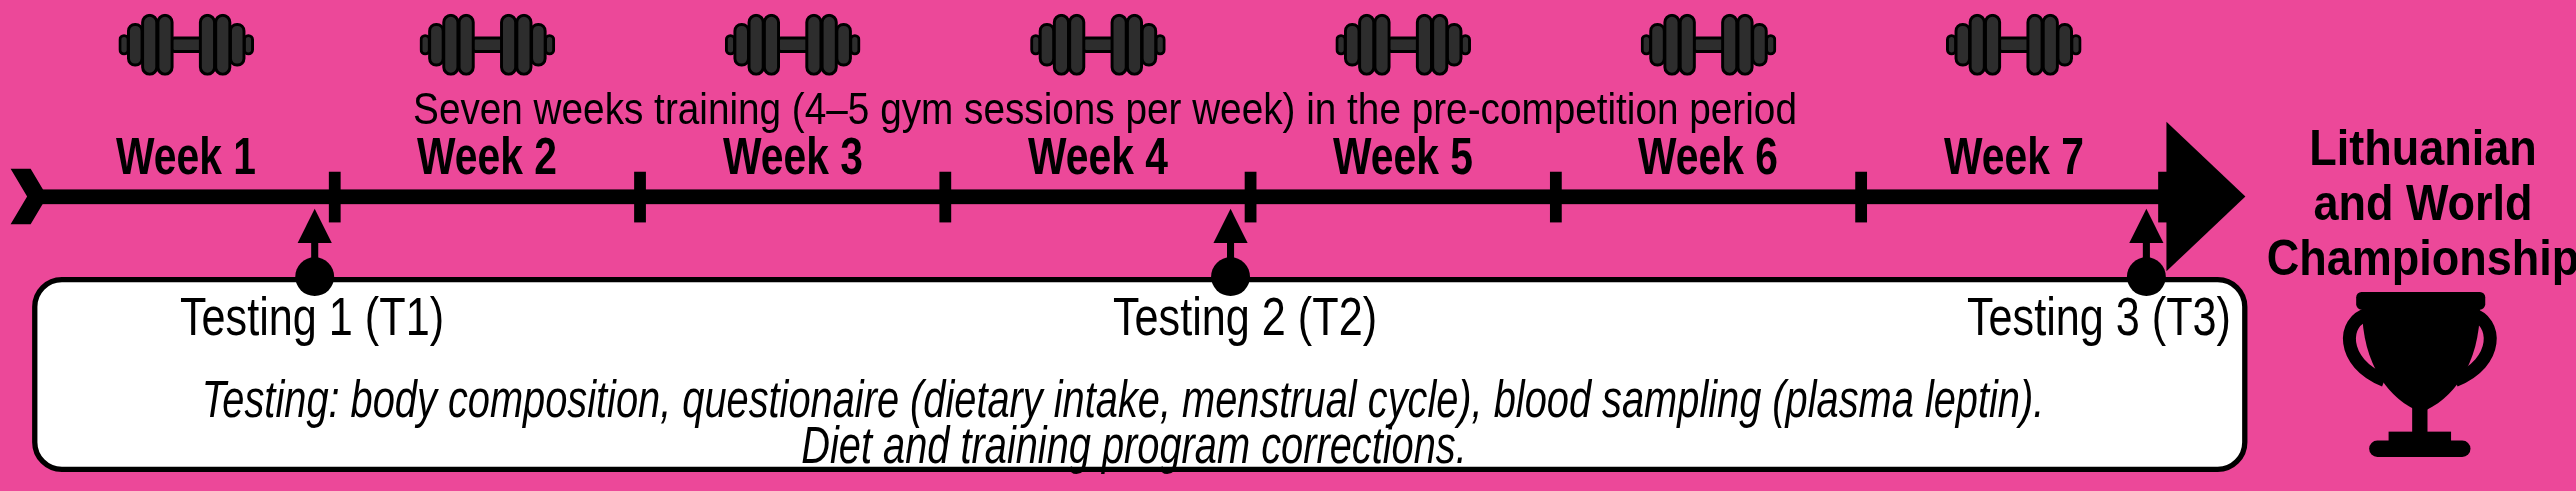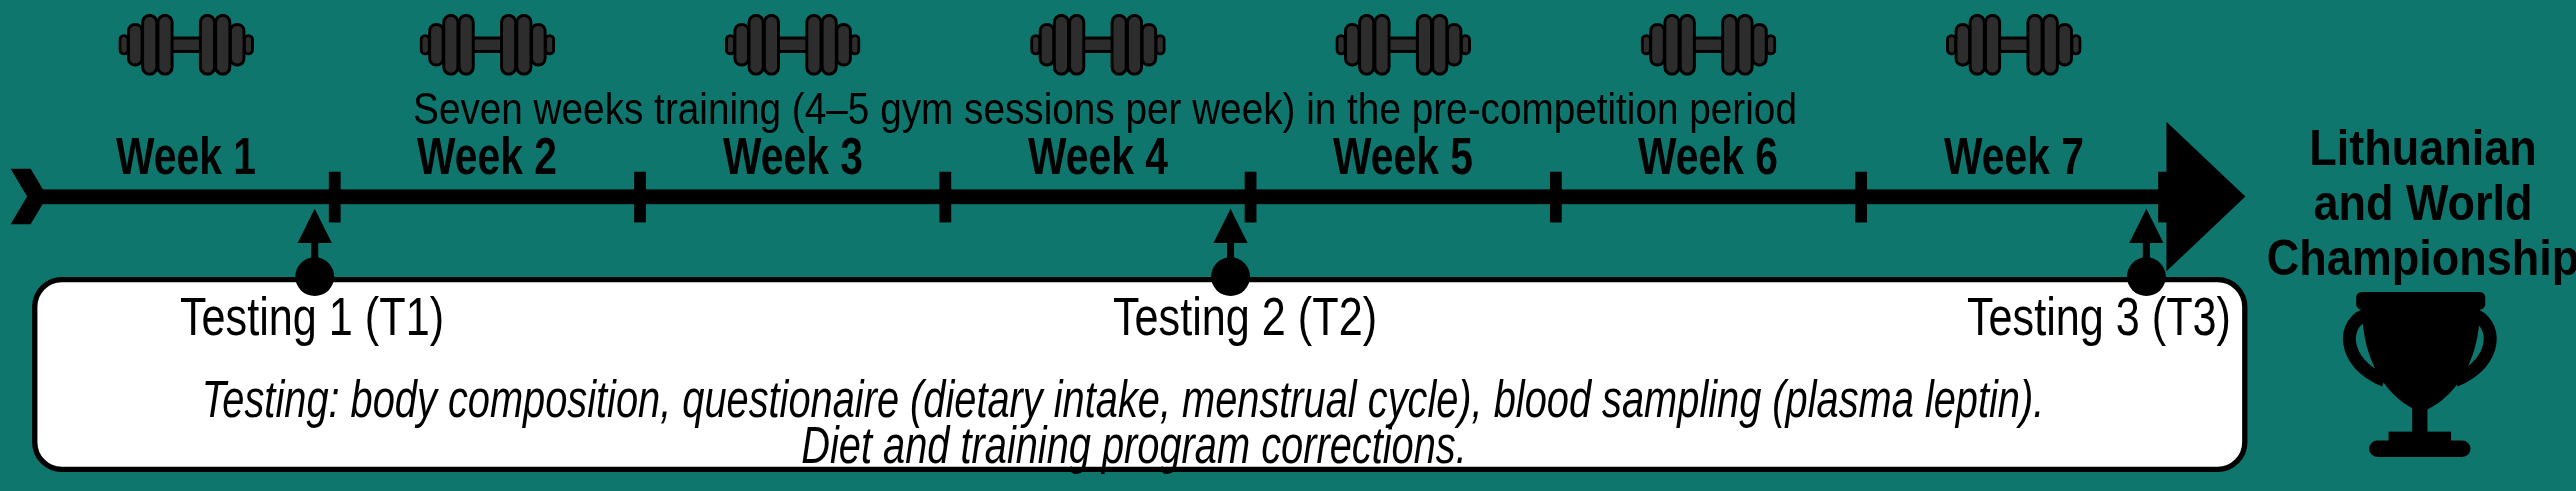--- a/index.html
+++ b/index.html
@@ -1,17 +1,17 @@
 <!DOCTYPE html>
 <html style="font-size:9.4px"><head>
 <meta charset="utf-8">
 <style>
   html,body{margin:0;padding:0;background:#ffffff;}
   .canvas{
-    position:relative;width:2576px;height:492px;background:#0f766e;
+    position:relative;width:2576px;height:492px;background:#ec4899;
     font-family:"Liberation Sans",sans-serif;color:#000;overflow:hidden;
   }
   .layer{position:absolute;left:0;top:0;}
   .abs{position:absolute;white-space:nowrap;line-height:1;}
   .t-caption{font-size:44px;transform:translateX(-50%) scaleX(0.88);}
   .t-week{font-size:51px;font-weight:bold;transform:translateX(-50%) scaleX(0.80);}
   .t-test{font-size:54px;transform:translateX(-50%) scaleX(0.80);}
   .t-test-right{font-size:54px;transform:translateX(-100%) scaleX(0.80);transform-origin:100% 50%;}
   .t-italic{font-size:51px;font-style:italic;transform:translateX(-50%) scaleX(0.78);}
   .t-champ{font-size:50px;font-weight:bold;text-align:center;line-height:55px;

